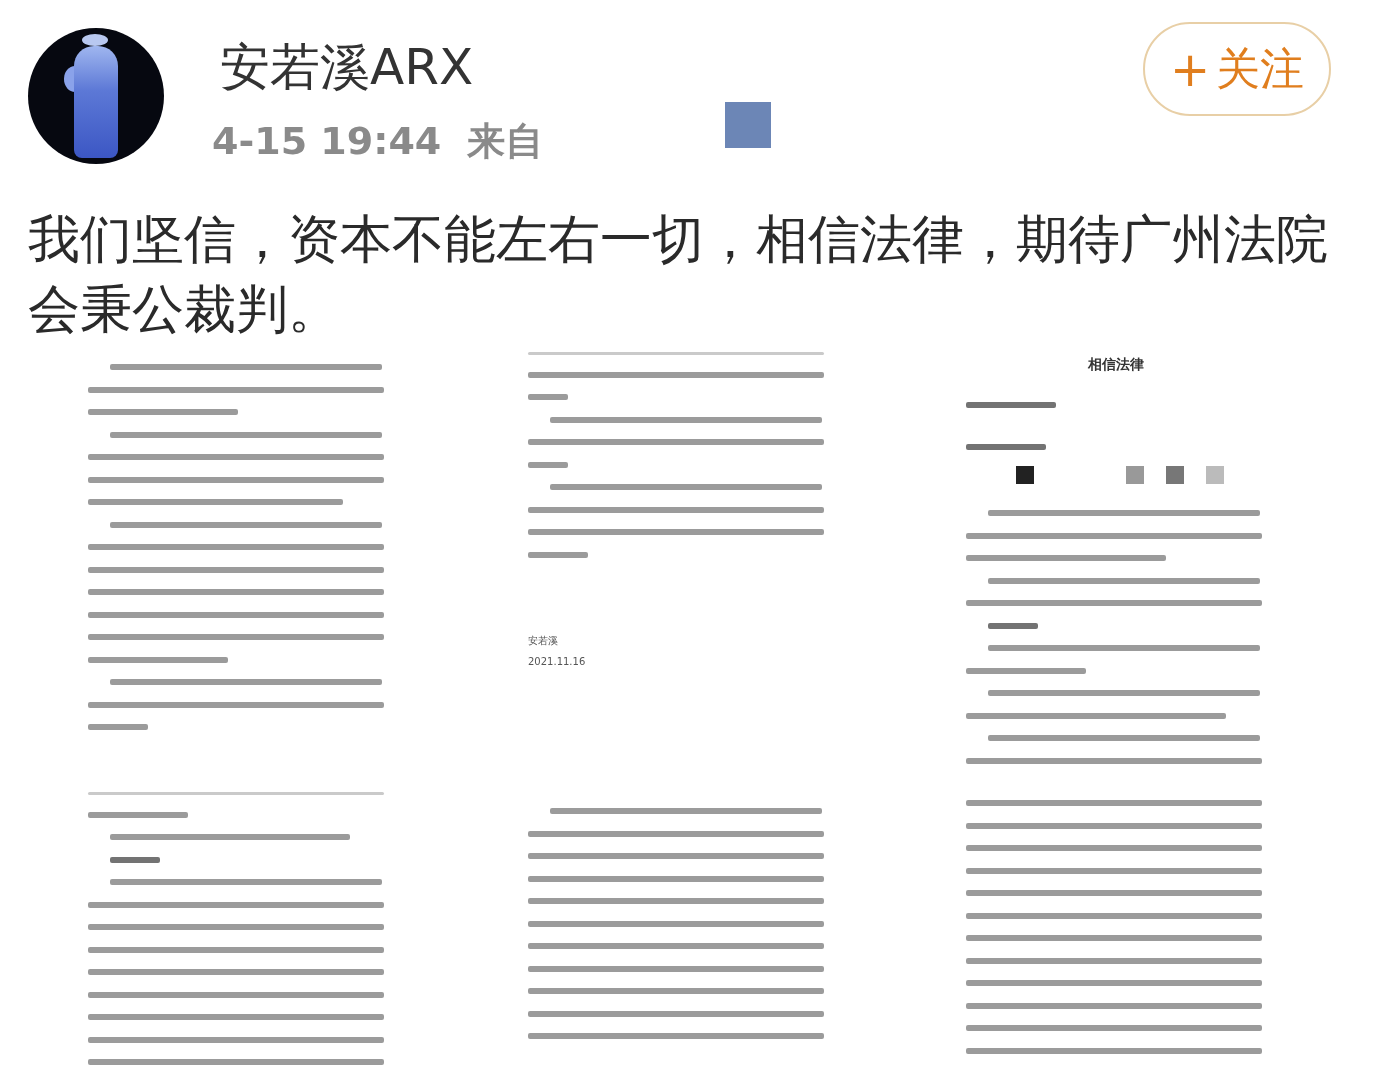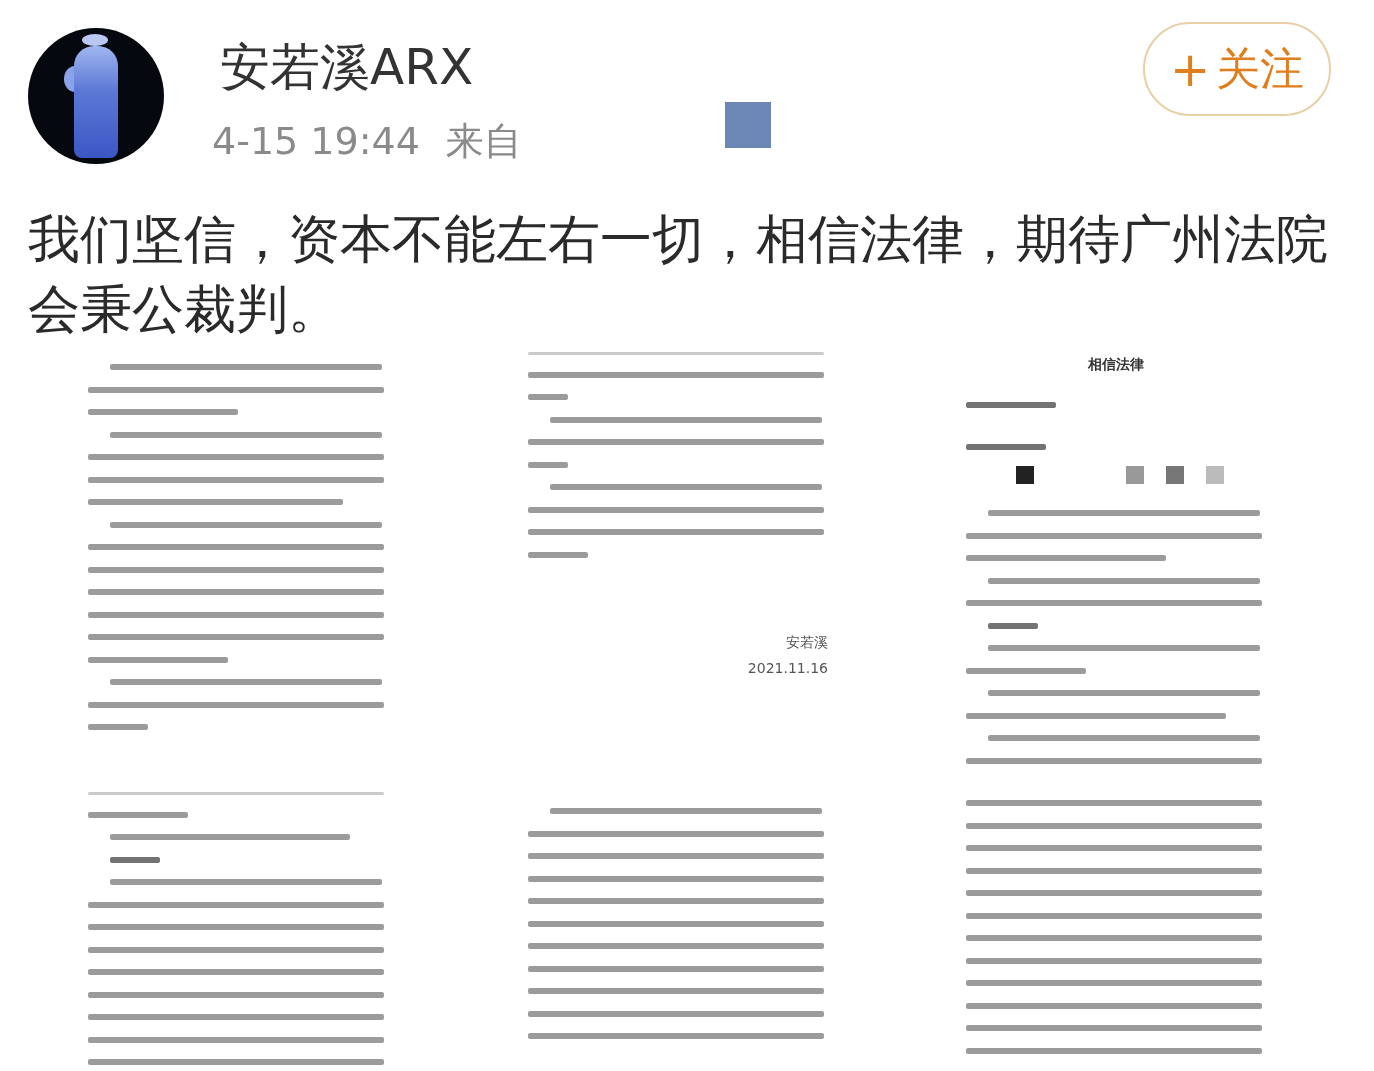--- a/index.html
+++ b/index.html
@@ -2,32 +2,32 @@
 <html><head>
 <meta charset="utf-8">
 <style>
   html,body{margin:0;padding:0;background:#fff;}
   body{width:1374px;height:1071px;position:relative;overflow:hidden;font-family:"DejaVu Sans","Liberation Sans",sans-serif;color:#222;}
   .avatar{position:absolute;left:28px;top:28px;width:136px;height:136px;border-radius:50%;background:#060810;overflow:hidden;}
   .avatar .fig{position:absolute;left:46px;top:18px;width:44px;height:112px;border-radius:20px 20px 8px 8px;background:linear-gradient(180deg,#9fb6ef 0%,#5c78d6 40%,#3c57c4 100%);}
   .avatar .arm{position:absolute;left:36px;top:38px;width:22px;height:26px;border-radius:50%;background:#8aa2ea;}
   .avatar .hat{position:absolute;left:54px;top:6px;width:26px;height:12px;border-radius:50%;background:#b8c8f0;}
   .username{position:absolute;left:212px;top:34px;font-size:50px;color:#333;letter-spacing:0px;margin-left:8px;}
-  .meta{position:absolute;left:212px;top:116px;font-size:38px;color:#8a8a8a;}
+  .meta{position:absolute;left:212px;top:116px;font-size:38px;color:#8a8a8a;font-weight:bold;}
   .meta span{margin-right:26px;}
   .src-square{position:absolute;left:725px;top:102px;width:46px;height:46px;background:#6c86b6;}
   .follow{position:absolute;left:1143px;top:22px;width:188px;height:94px;border:2px solid #e8cfa6;border-radius:48px;background:#fff;display:flex;align-items:center;justify-content:center;color:#e07e1e;font-size:44px;box-sizing:border-box;}
   .follow .plus{font-size:48px;margin-right:6px;}
   .post{position:absolute;left:28px;top:204px;width:1310px;font-size:52px;line-height:70px;color:#2a2a2a;}
   .doc{position:absolute;background:#fff;}
   .line{height:6px;background:#7a7a7a;border-radius:2px;opacity:.75;margin-bottom:16.5px;}
   .line.ind{margin-left:22px;}
   .line.dk{background:#444;}
   .doc-title{font-size:14px;font-weight:bold;color:#333;text-align:center;margin-bottom:28px;}
-  .sig{font-size:14px;color:#555;text-align:right;}
+  .sig{font-size:10px;color:#555;text-align:left;}
   .redact{display:inline-block;width:18px;height:18px;background:#999;margin-right:22px;}
 </style>
 </head>
 <body>
 
 <div class="avatar">
   <div class="hat"></div>
   <div class="arm"></div>
   <div class="fig"></div>
 </div>

